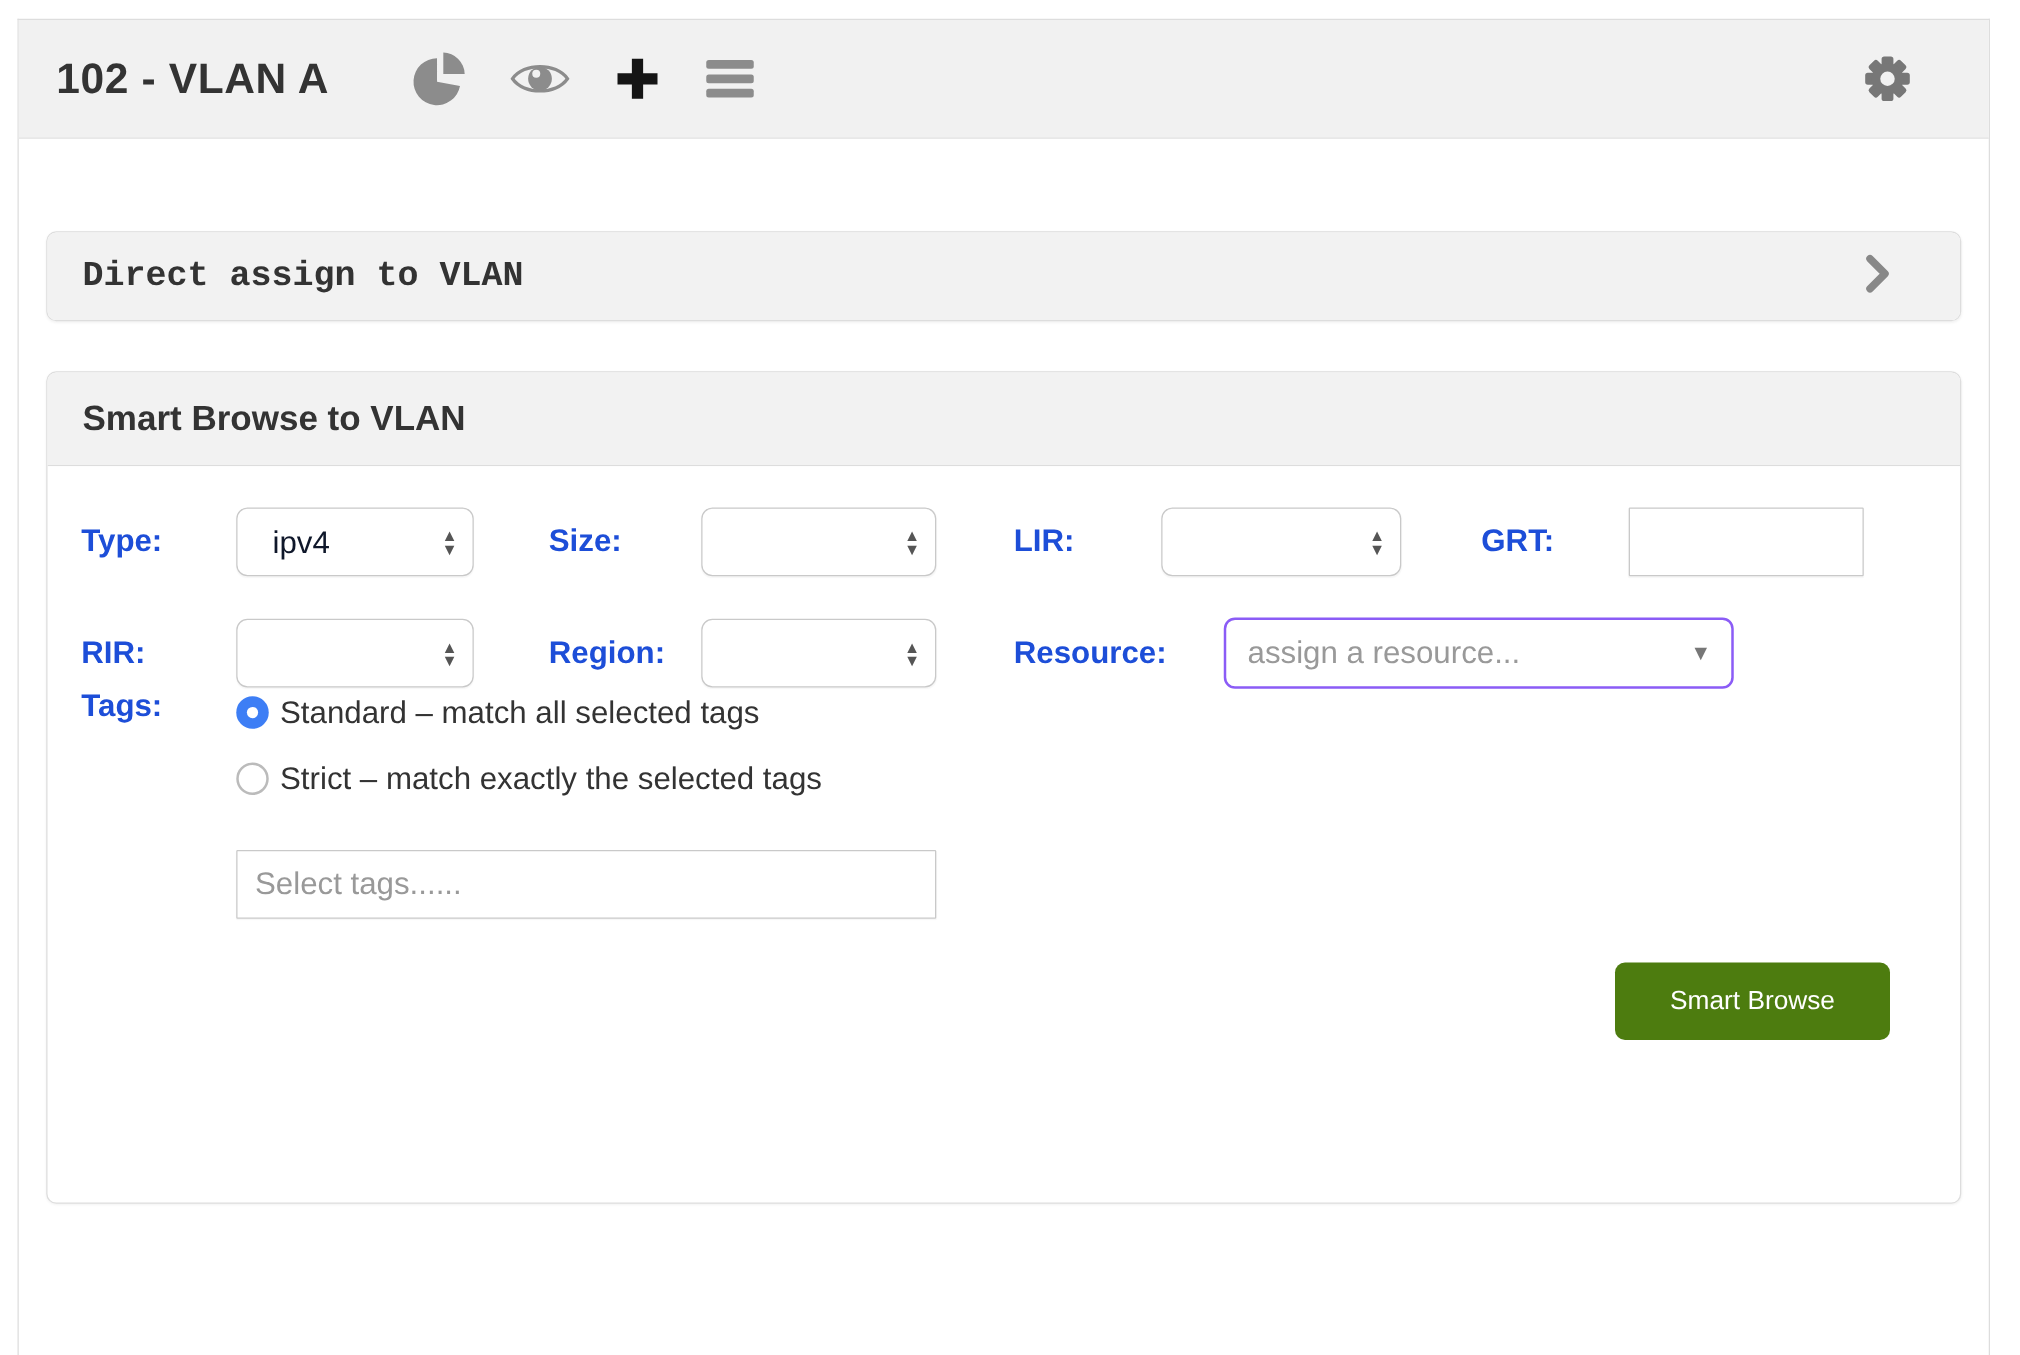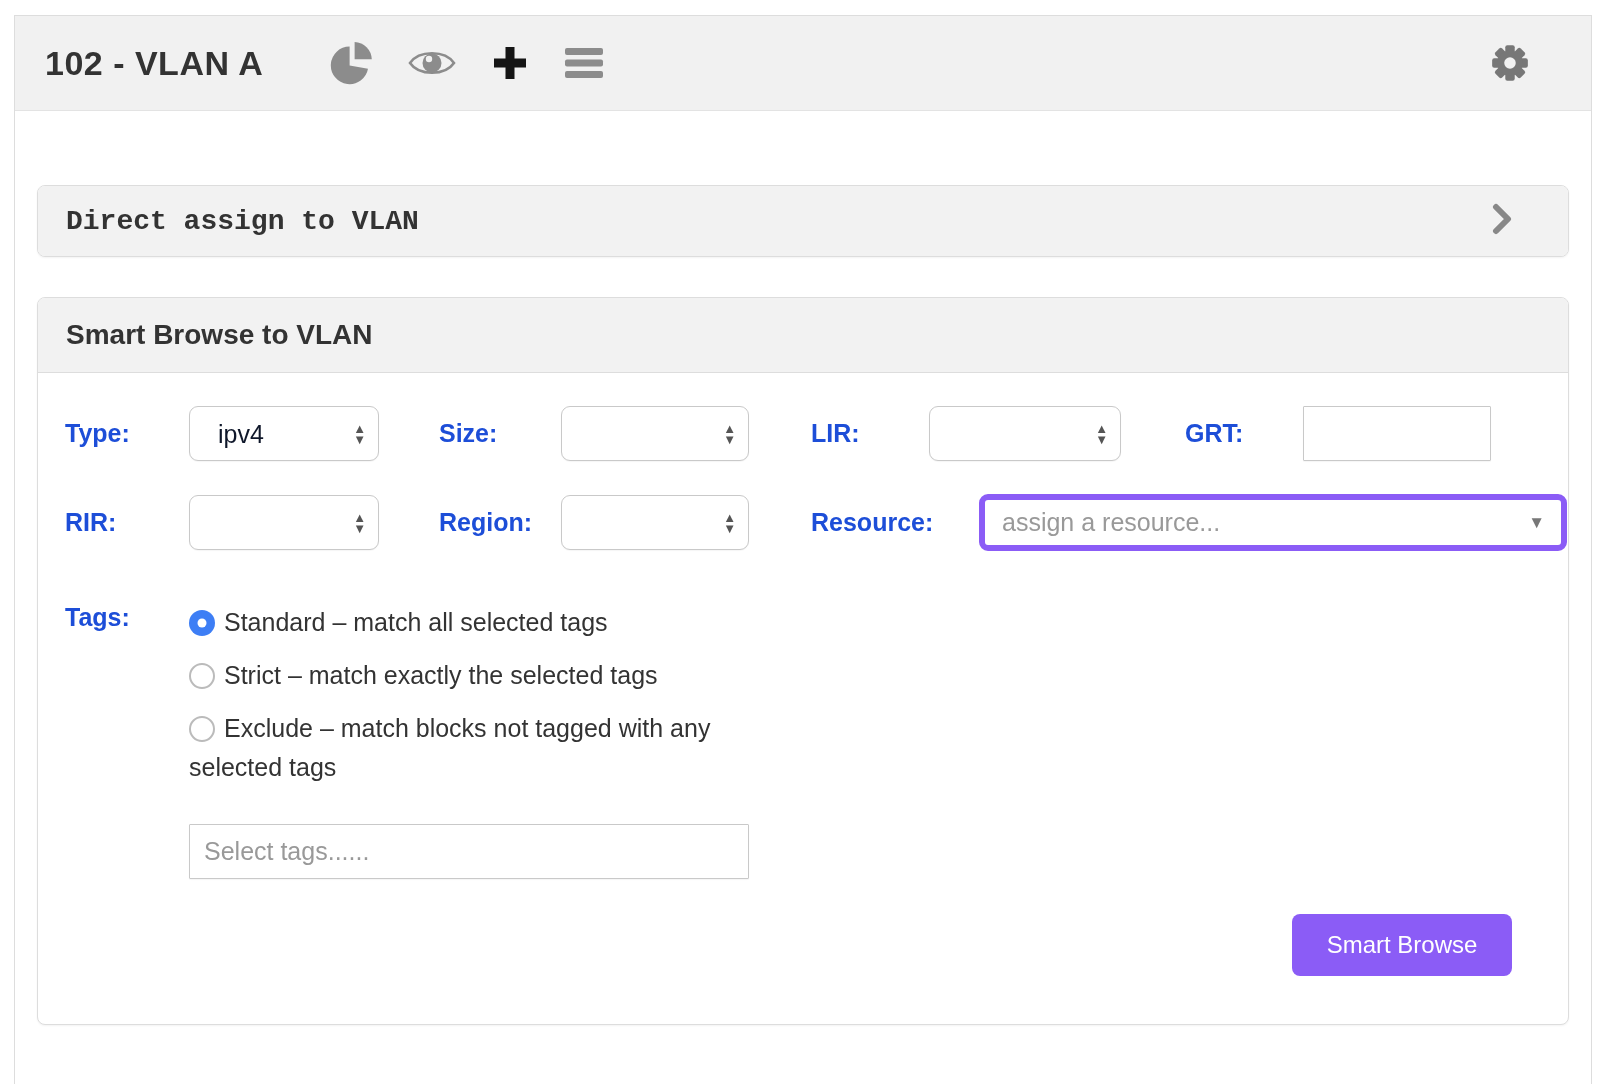--- a/index.html
+++ b/index.html
@@ -74,32 +74,32 @@
     display: flex; flex-direction: column; align-items: center;
     font-size: 13px; line-height: 11px; color: #555; pointer-events: none;
   }
   .txt-input {
     height: 55px; border: 1px solid #c9c9c9; border-radius: 1px;
     background: #fff; font-size: 25px; color: #333; padding: 0 14px;
     font-family: inherit; outline: none;
     box-shadow: 0 1px 1px rgba(0,0,0,0.04);
   }
   .resource-box {
-    position: relative; width: 588px; height: 57px; flex: none;
-    border: 6px solid #8b5cf6; border-radius: 9px; background: #fff;
+    position: relative; width: 408px; height: 57px; flex: none;
+    border: 2px solid #8b5cf6; border-radius: 9px; background: #fff;
     display: flex; align-items: center; padding: 0 44px 0 17px;
     cursor: pointer;
   }
   .resource-box .ph { font-size: 25px; color: #999; }
   .res-arrow {
     position: absolute; right: 16px; top: 50%; transform: translateY(-50%);
     font-size: 17px; color: #777; pointer-events: none;
   }
   
-  .tags-block { display: flex; margin-top: 52px; }
+  .tags-block { display: flex; }
   .tags-options { width: 560px; }
   .radio-row { font-size: 25px; color: #333; line-height: 39px; cursor: pointer; }
   .radio-row + .radio-row { margin-top: 14px; }
   .radio {
     display: inline-block; vertical-align: -5px;
     width: 26px; height: 26px; border-radius: 50%;
     background: #fff; border: 2px solid #bbb; margin-right: 9px;
     position: relative;
   }
   .radio.on { border: none; background: #3d7ef5; }
@@ -108,21 +108,21 @@
     width: 9px; height: 9px; border-radius: 50%;
     background: #fff; transform: translate(-50%,-50%);
   }
   .tags-input { width: 560px; margin-top: 37px; }
   .tags-input input { width: 100%; }
   .txt-input::placeholder, .tags-input input::placeholder { color: #999; }
   
   .btn-row { display: flex; justify-content: flex-end; padding-right: 56px; margin-top: 35px; }
   .smart-browse-btn {
     min-width: 220px; height: 62px; padding: 12px 24px;
-    background: #8b5cf6; color: #fff; font-size: 24px;
+    background: #4d7c0f; color: #fff; font-size: 21px;
     border: none; border-radius: 8px; cursor: pointer;
     font-family: inherit;
   }
 </style>
 </head>
 <body>
 
 <div class="widget">
 
   <div class="widget-header">
@@ -245,23 +245,20 @@
 
         <div class="tags-block">
           <span class="f-label w124">Tags:</span>
           <div class="tags-options">
             <div class="radio-row">
               <span class="radio on"></span><span>Standard – match all selected tags</span>
             </div>
             <div class="radio-row">
               <span class="radio"></span><span>Strict – match exactly the selected tags</span>
             </div>
-            <div class="radio-row">
-              <span class="radio"></span><span>Exclude – match blocks not tagged with any selected tags</span>
-            </div>
             <div class="tags-input">
               <input class="txt-input" placeholder="Select tags......" style="">
             </div>
           </div>
         </div>
 
         <div class="btn-row">
           <button class="smart-browse-btn">Smart Browse</button>
         </div>
 

